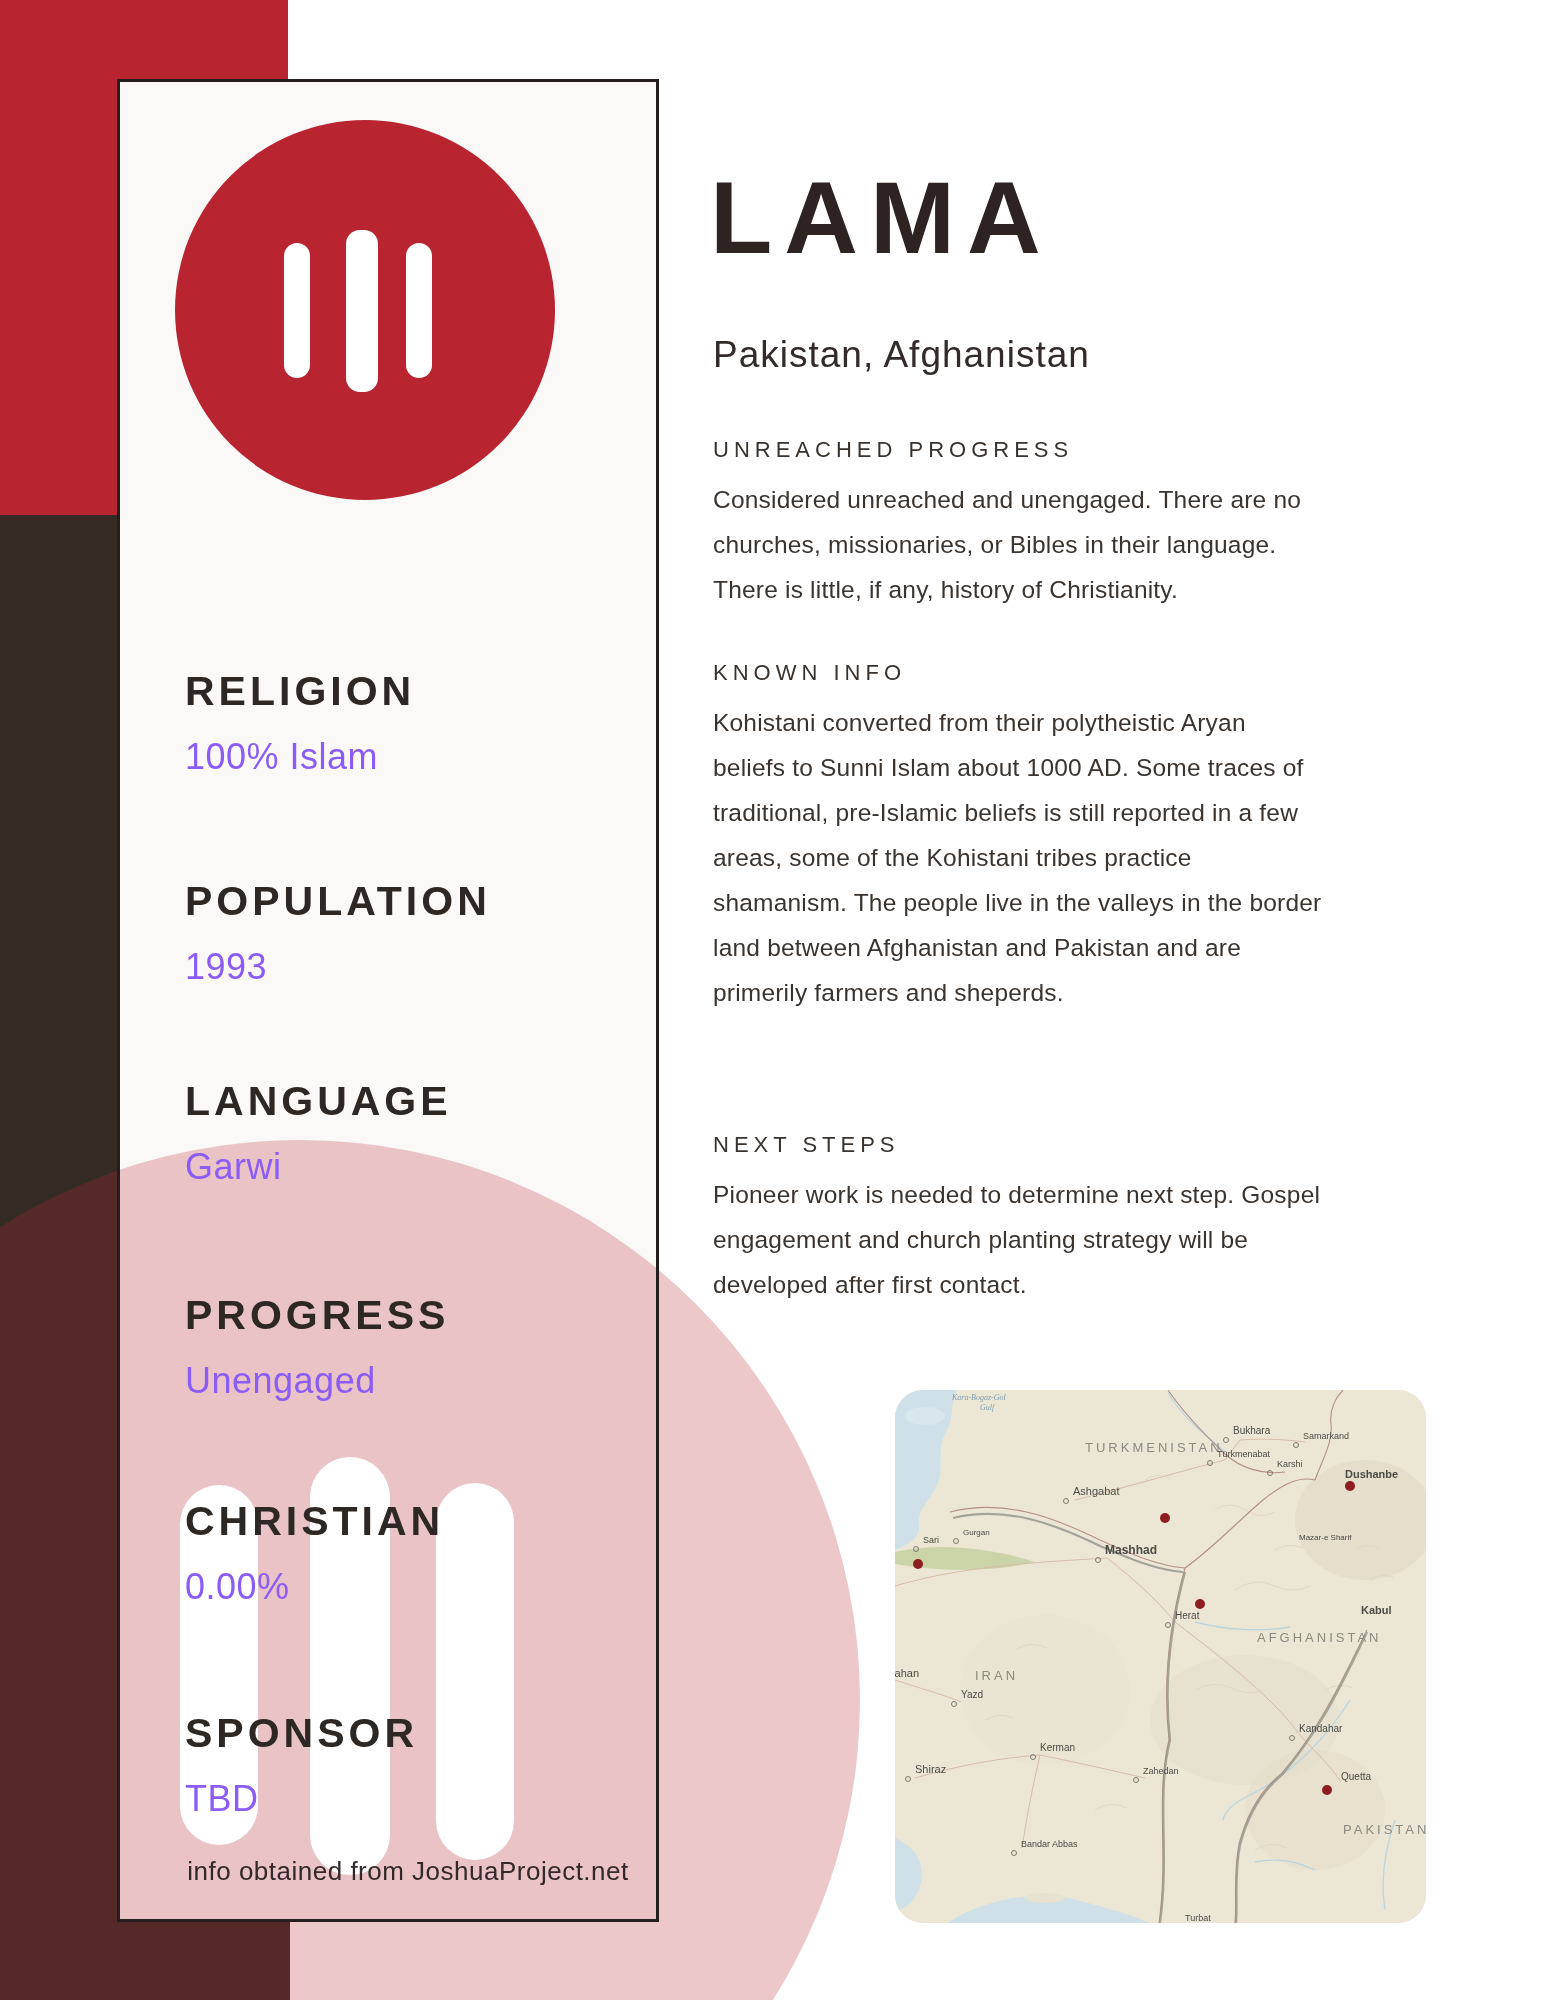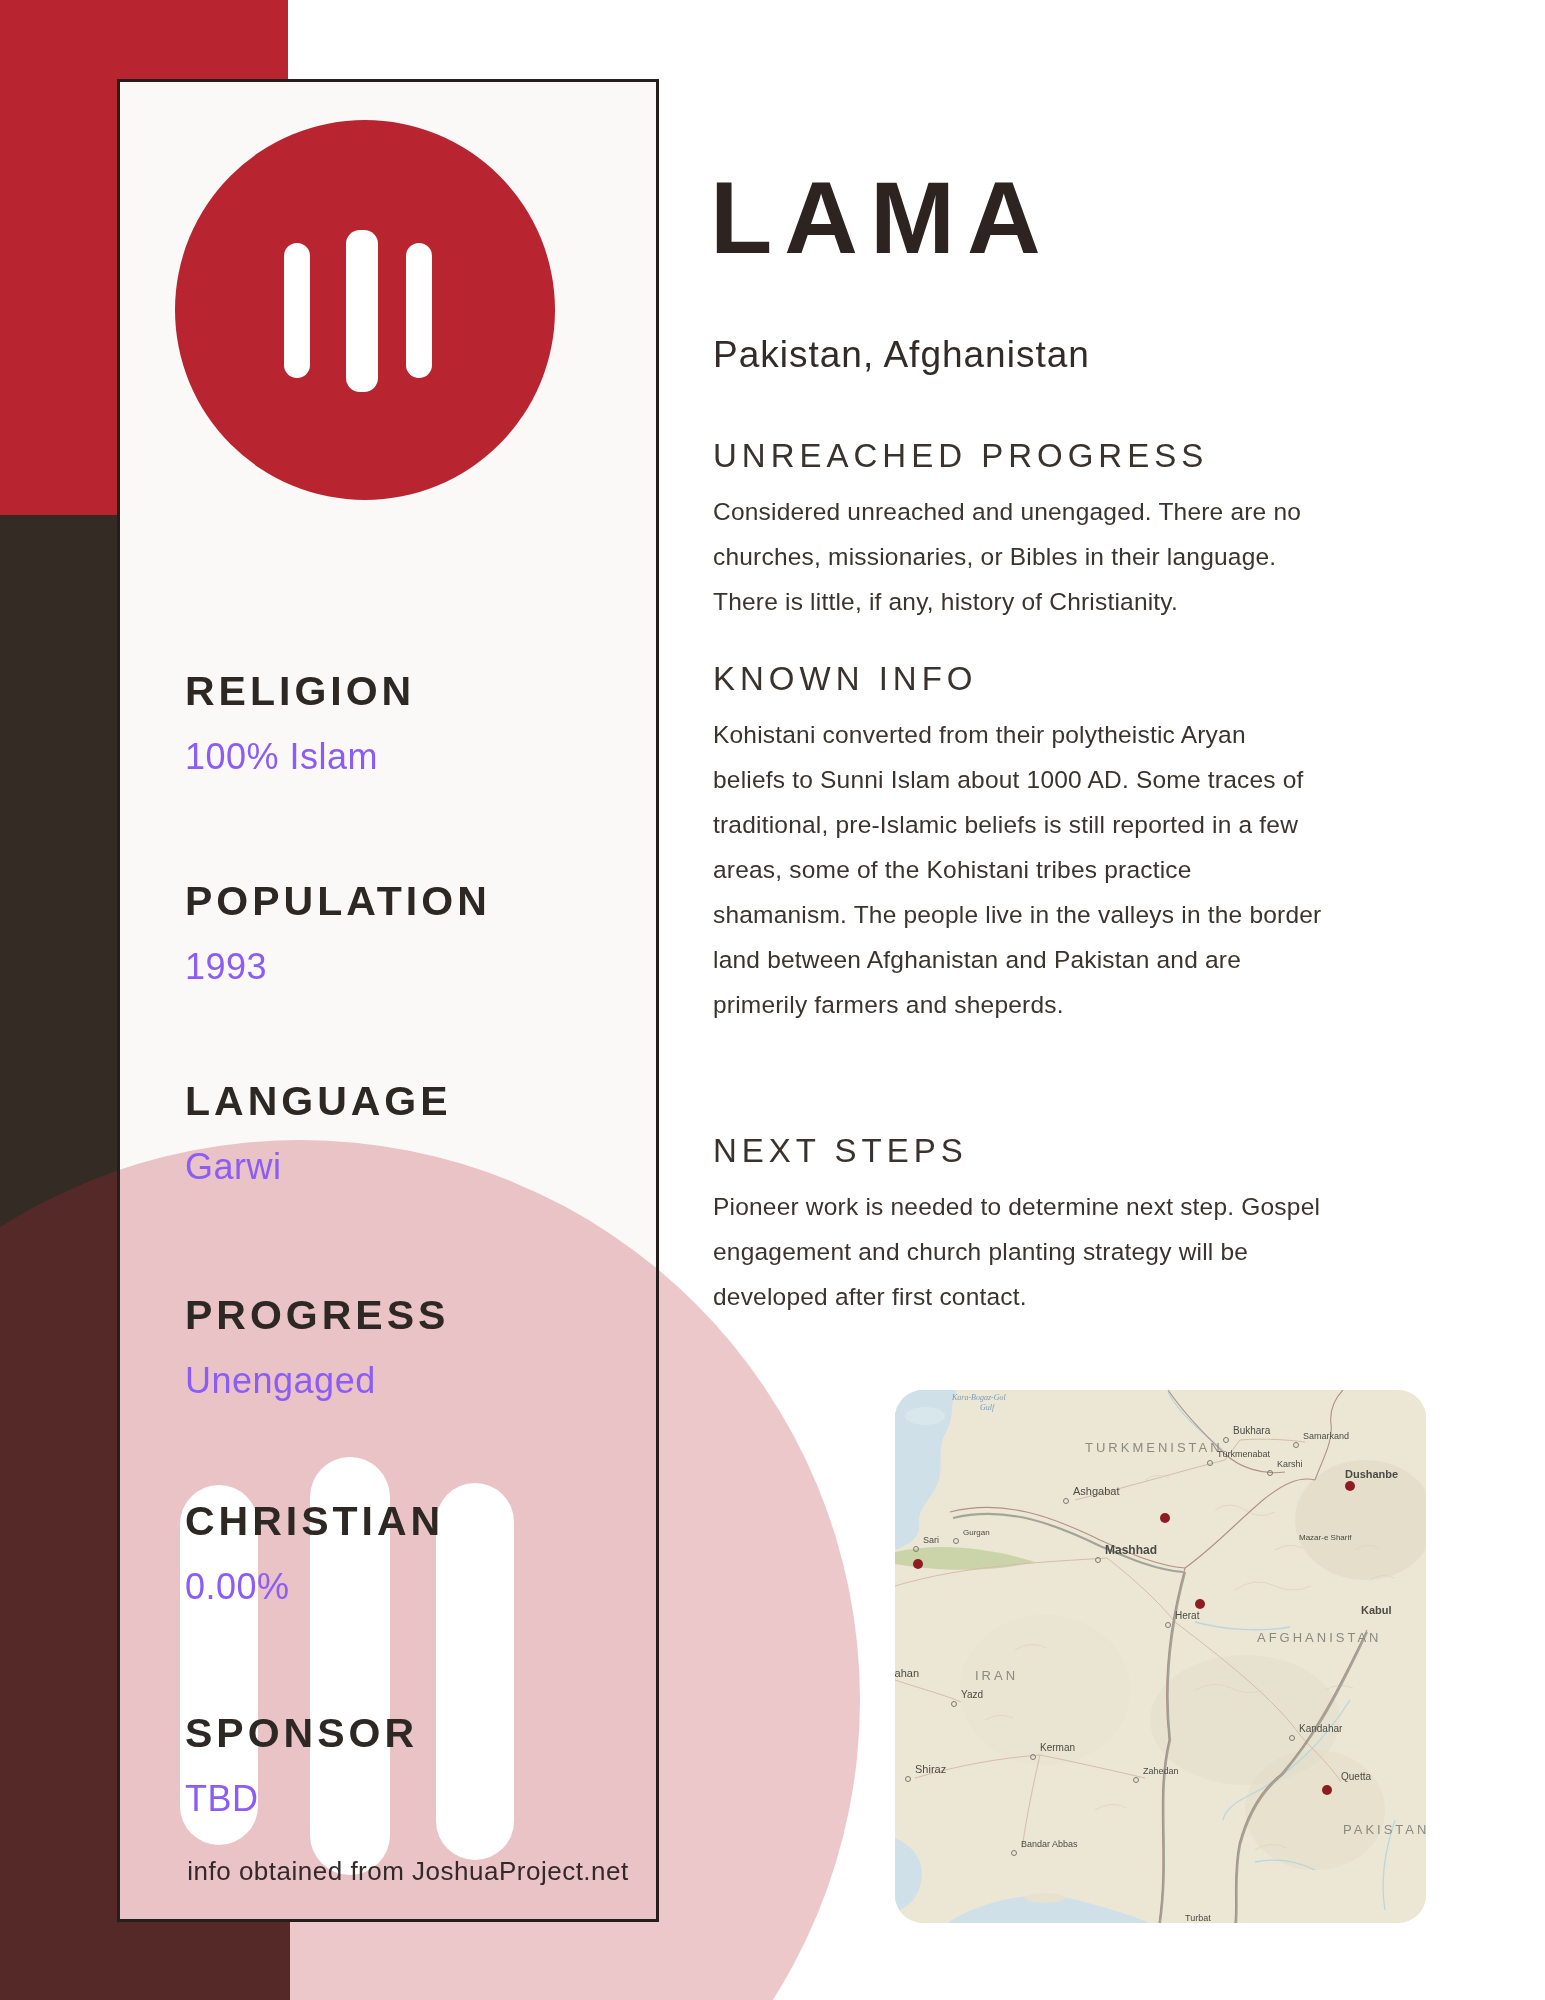--- a/index.html
+++ b/index.html
@@ -62,21 +62,21 @@
   .title {
     position:absolute; left:710px; top:160px; font-size:102px; font-weight:bold;
     letter-spacing:12px; color:#2d2422; z-index:4;
   }
   .subtitle {
     position:absolute; left:713px; top:298px; font-size:37px; color:#332b29;
     letter-spacing:1px; z-index:4;margin-top:36px;
   }
   .rc-section { position:absolute; left:713px; width:690px; z-index:4; }
   .rc-section .head {
-    font-size:33px; letter-spacing:5px; color:#3a322c; font-weight:normal;
+    font-size:22px; letter-spacing:5px; color:#3a322c; font-weight:normal;
   }
   .rc-section .body {
     margin-top:14px; font-size:24.5px; line-height:45px; color:#3b332d;
     white-space:pre-line; letter-spacing:0.2px;
   }
   .rc-unreached { top:437px; }
   .rc-known     { top:660px; }
   .rc-next      { top:1132px; }
   
   .map-wrap {

